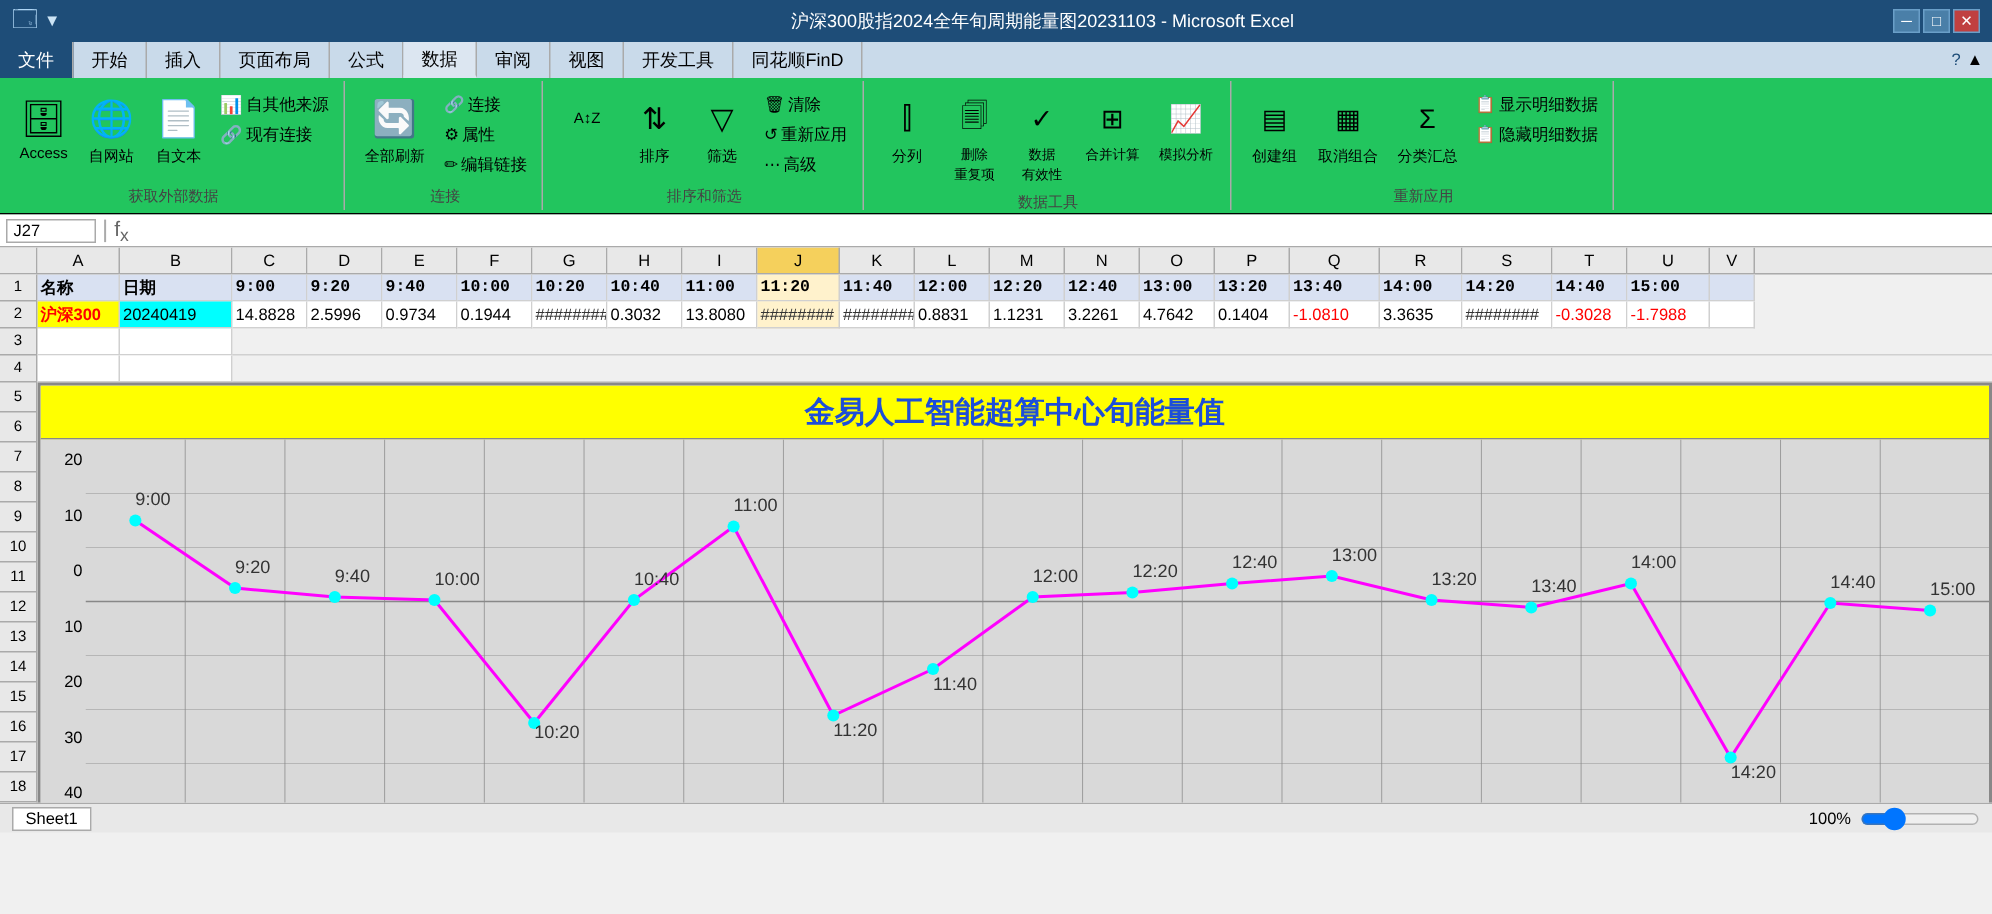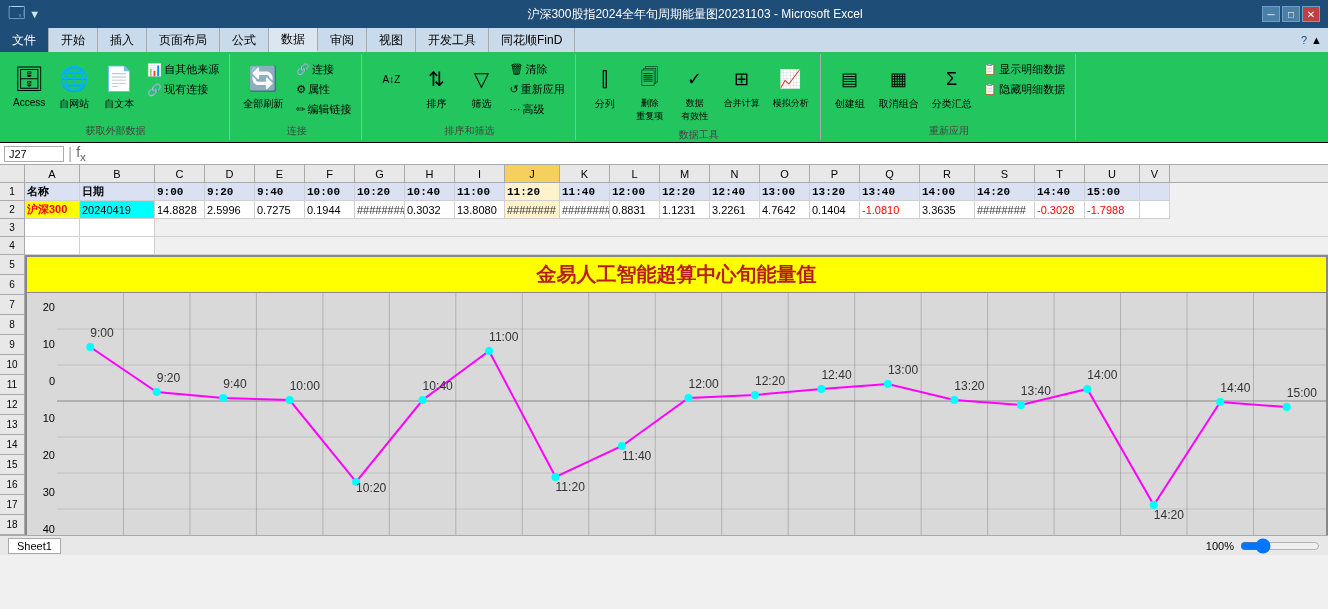--- a/index.html
+++ b/index.html
@@ -42,21 +42,21 @@
     .cell { border-right: 1px solid #d0d0d0; border-bottom: 1px solid #d0d0d0; font-size: 11px; padding: 0 2px; display: flex; align-items: center; overflow: hidden; white-space: nowrap; flex-shrink: 0; background: white; }
     .cell.bold { font-weight: bold; }
     .cell.header-bg { background: #d9e1f2; font-family: Liberation Mono, monospace; }
     .cell.yellow-bg { background: #ffff00; }
     .cell.cyan-bg { background: #00ffff; }
     .cell.red-text { color: #ff0000; }
     .cell.active-col { background: #fff2cc; }
     
     
     #chart-container { border: 2px solid #888; background: #d9d9d9; margin: 2px; position: relative; overflow: hidden; }
-    #chart-title { background: #ffff00; color: #b91c1c; font-size: 20px; font-weight: bold; text-align: center; padding: 4px 0; border-bottom: 1px solid #888; }
+    #chart-title { background: #ffff00; color: #1d4ed8; font-size: 20px; font-weight: bold; text-align: center; padding: 4px 0; border-bottom: 1px solid #888; }
     #chart-area { position: relative; background: #d9d9d9; }
     #chart-svg { position: absolute; top: 0; left: 0; }
     
     #spreadsheet-main { height: 370px; overflow: hidden; }
   </style>
 </head>
 <body>
 
 <div id="title-bar">
   <div style="display:flex; align-items:center; gap:4px; width:120px;">
@@ -318,21 +318,21 @@
         <div class="cell bold header-bg" style="width:50px;">14:40</div>
         <div class="cell bold header-bg" style="width:55px;">15:00</div>
         <div class="cell header-bg" style="width:30px;"></div>
       </div>
 
       <div class="sheet-row">
         <div class="cell bold yellow-bg" style="width:55px; color:#ff0000;">沪深300</div>
         <div class="cell cyan-bg" style="width:75px;">20240419</div>
         <div class="cell" style="width:50px;">14.8828</div>
         <div class="cell" style="width:50px;">2.5996</div>
-        <div class="cell" style="width:50px;">0.7275</div>
+        <div class="cell" style="width:50px;">0.9734</div>
         <div class="cell" style="width:50px;">0.1944</div>
         <div class="cell" style="width:50px; color:#333;">########</div>
         <div class="cell" style="width:50px;">0.3032</div>
         <div class="cell" style="width:50px;">13.8080</div>
         <div class="cell active-col" style="width:55px; color:#333;">########</div>
         <div class="cell" style="width:50px; color:#333;">########</div>
         <div class="cell" style="width:50px;">0.8831</div>
         <div class="cell" style="width:50px;">1.1231</div>
         <div class="cell" style="width:50px;">3.2261</div>
         <div class="cell" style="width:50px;">4.7642</div>

